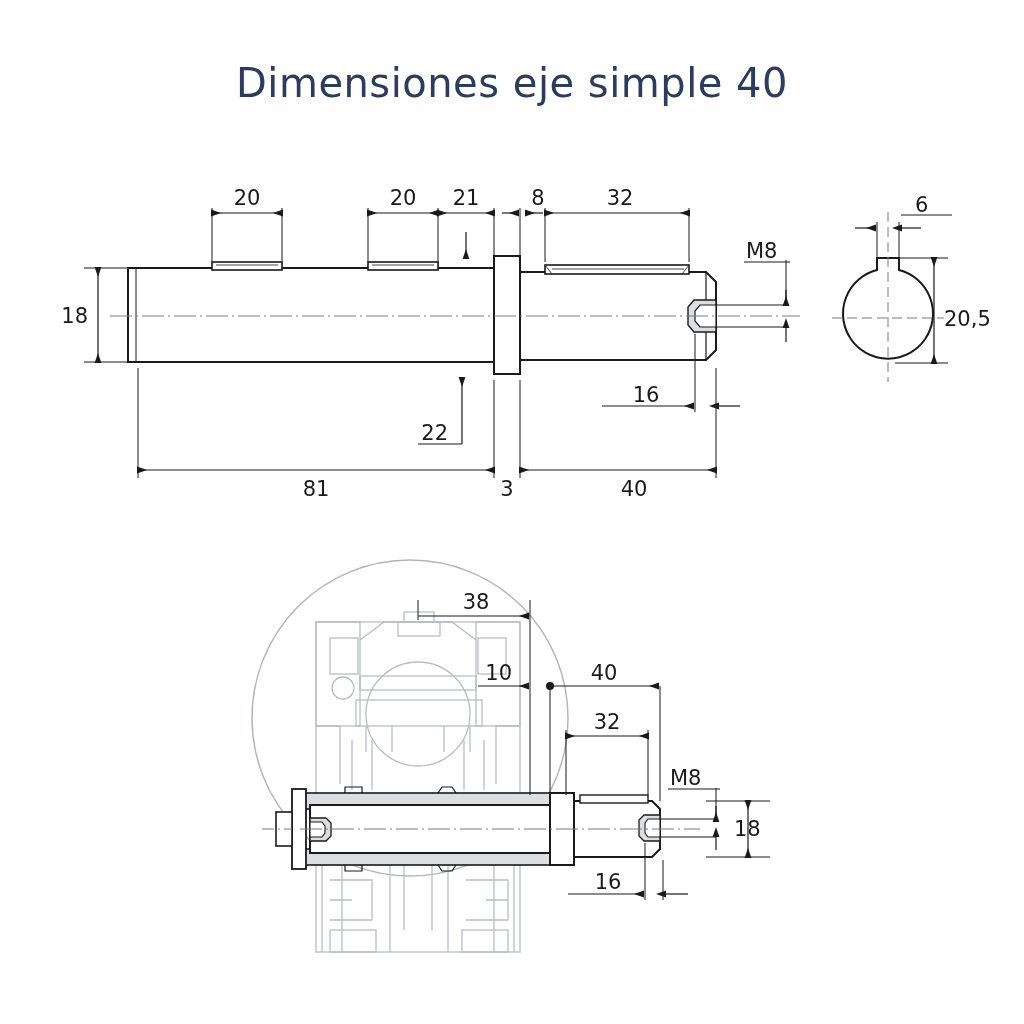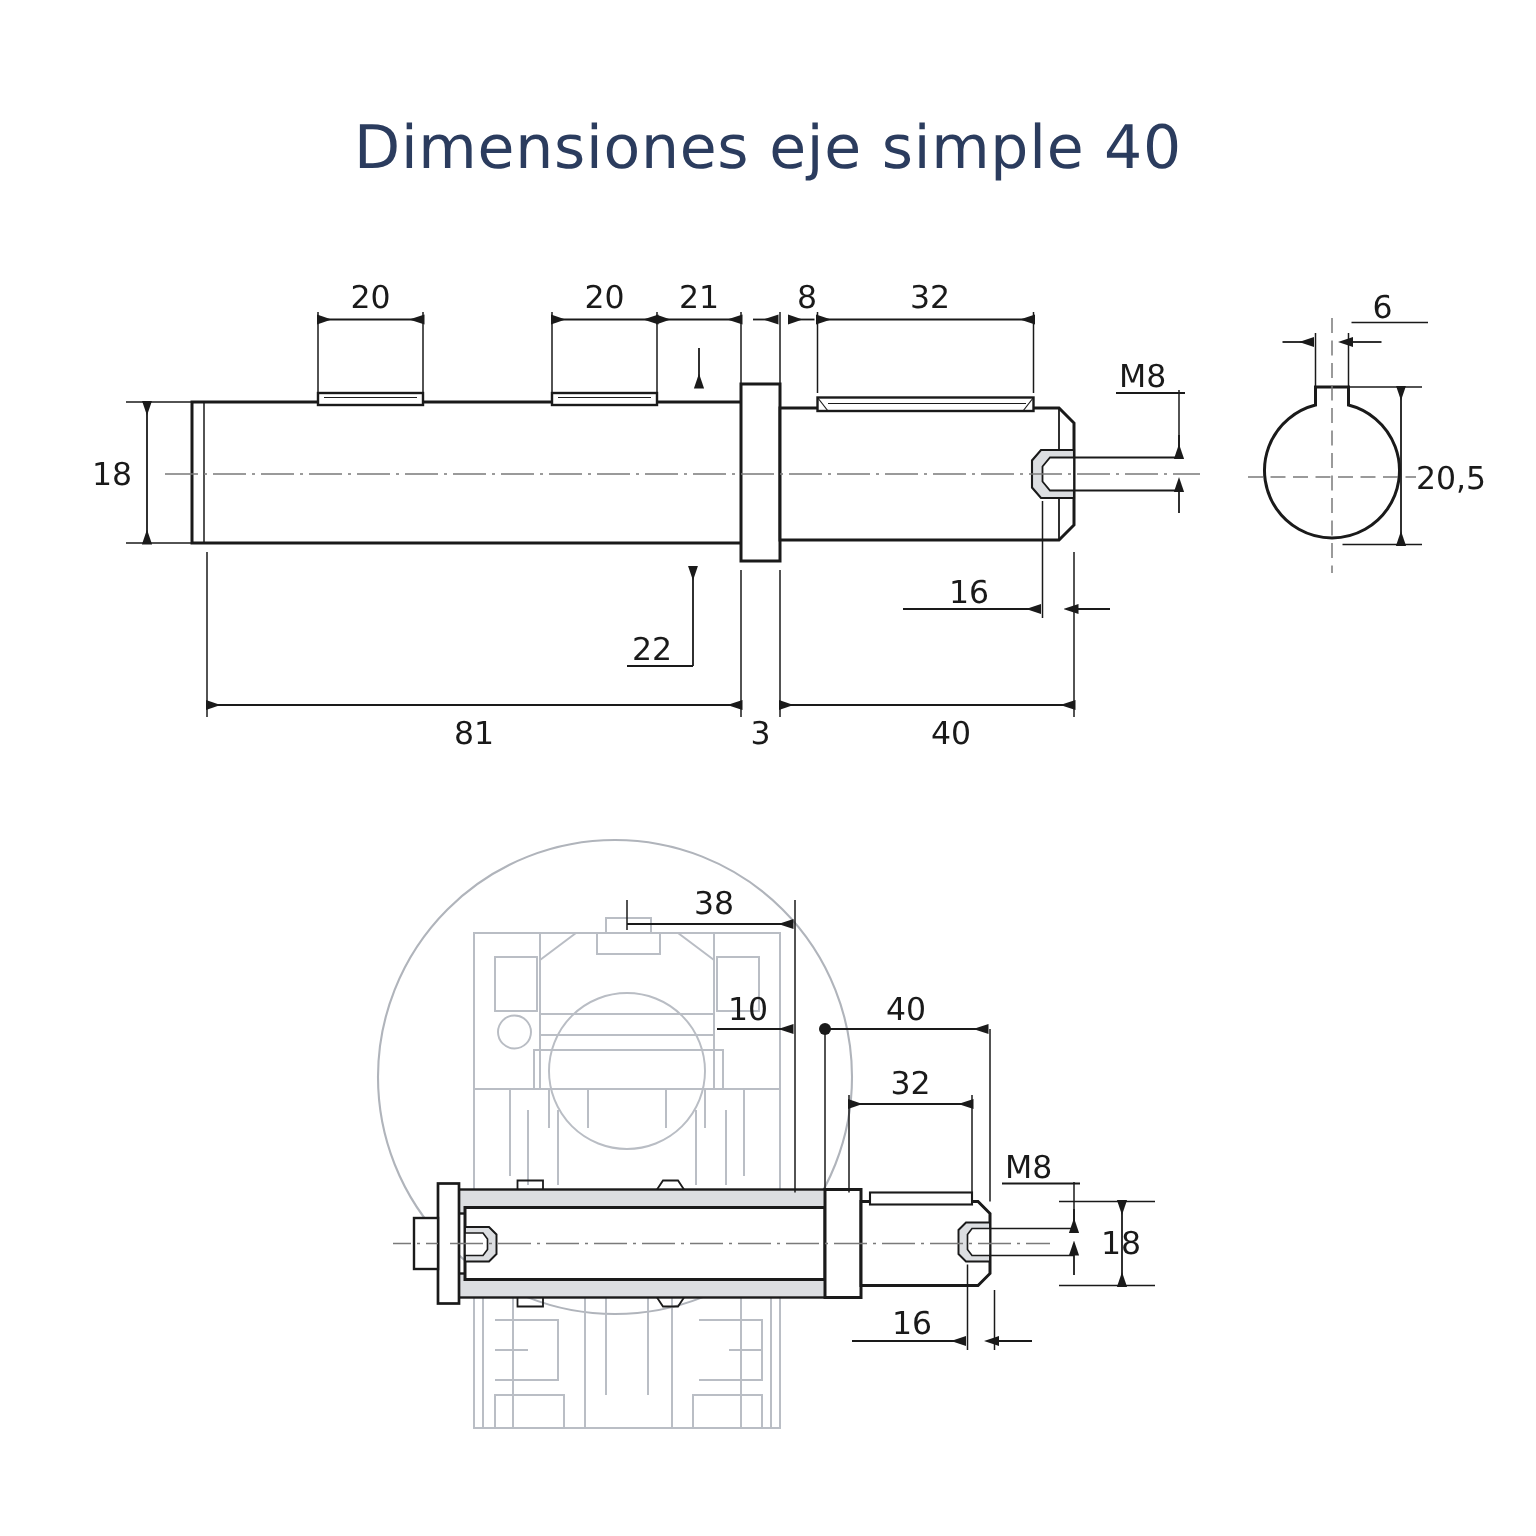--- a/index.html
+++ b/index.html
@@ -11,21 +11,21 @@
     position: relative;
     width: 1024px;
     height: 1024px;
     background: #ffffff;
     overflow: hidden;
     font-family: "DejaVu Sans", "Liberation Sans", sans-serif;
   }
   #title {
     position: absolute;
     left: 0;
-    top: 76px;
+    top: 60px;
     width: 1024px;
     text-align: center;
     font-size: 40px;
     font-weight: 400;
     letter-spacing: 0.5px;
     color: #2b3c5e;
     font-family: "DejaVu Sans", "Liberation Sans", sans-serif;
   }
   svg.drawing {
     position: absolute;

